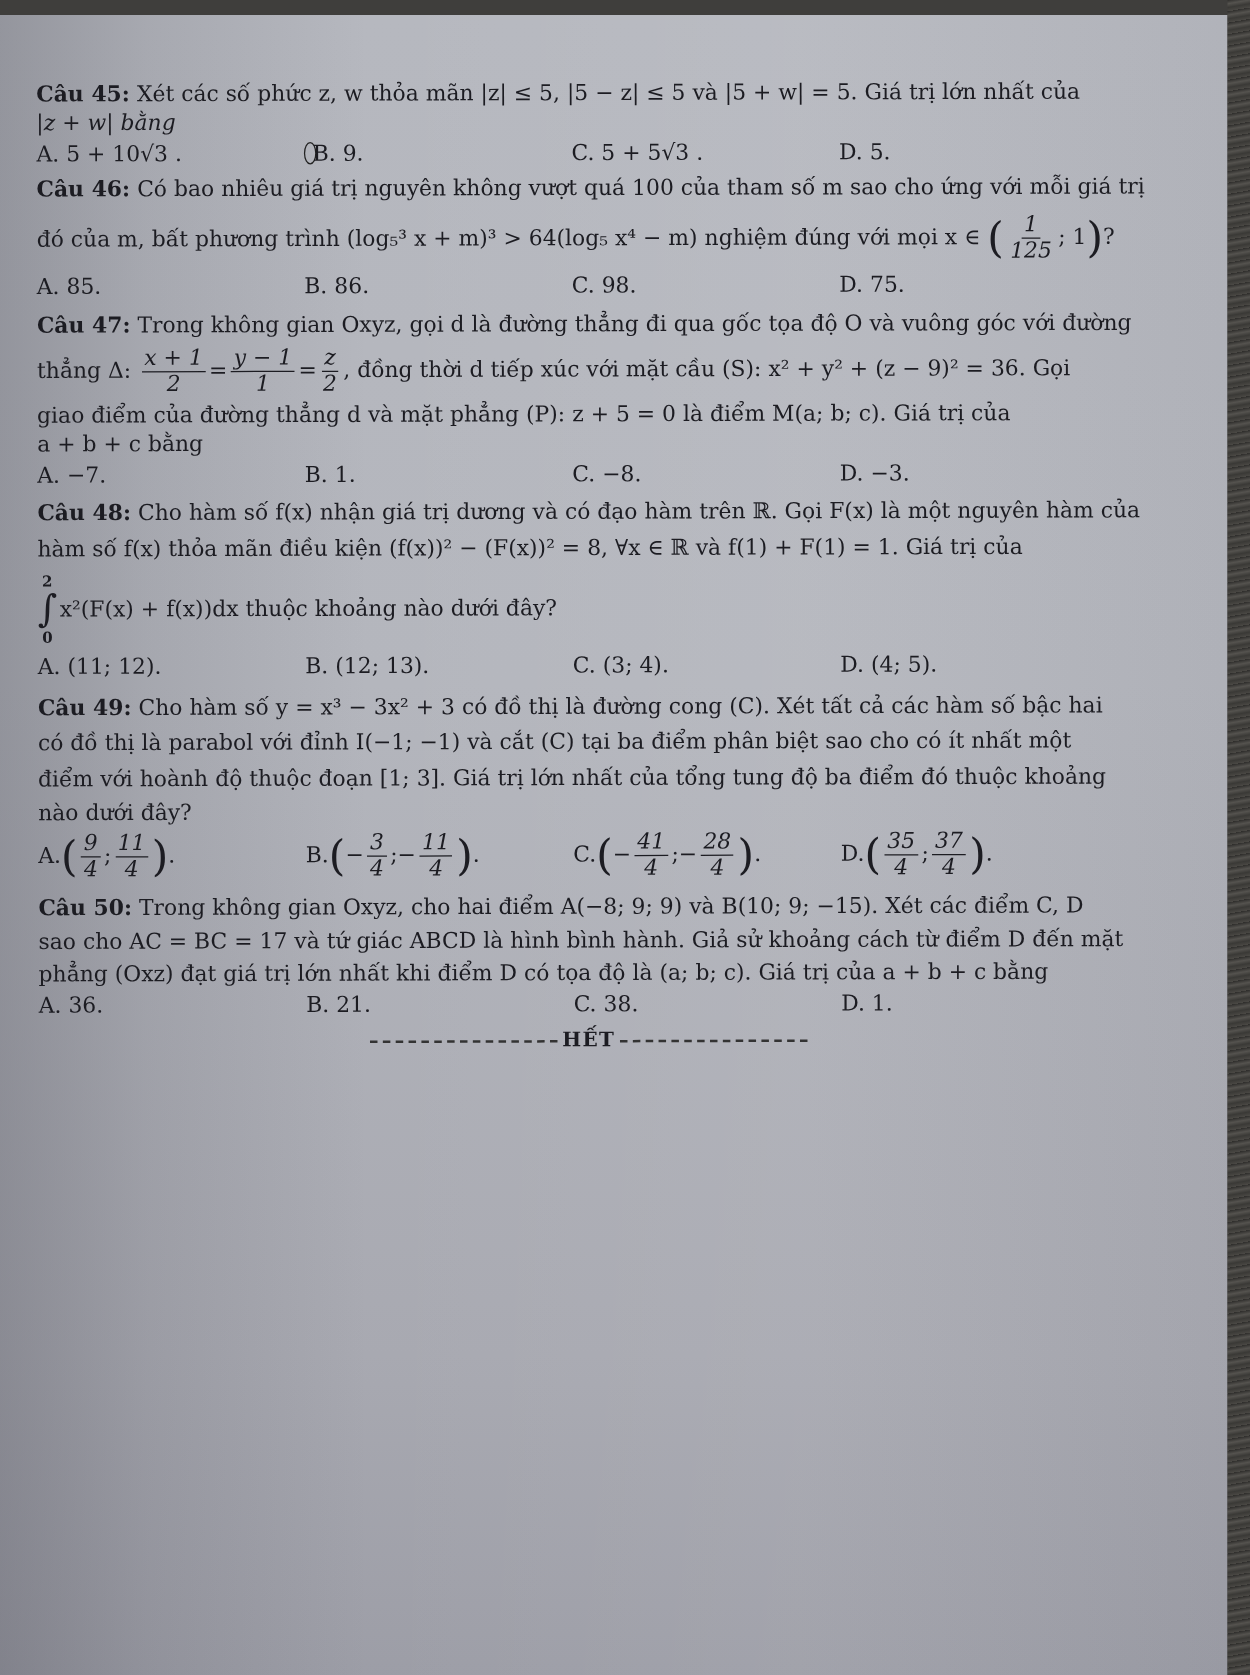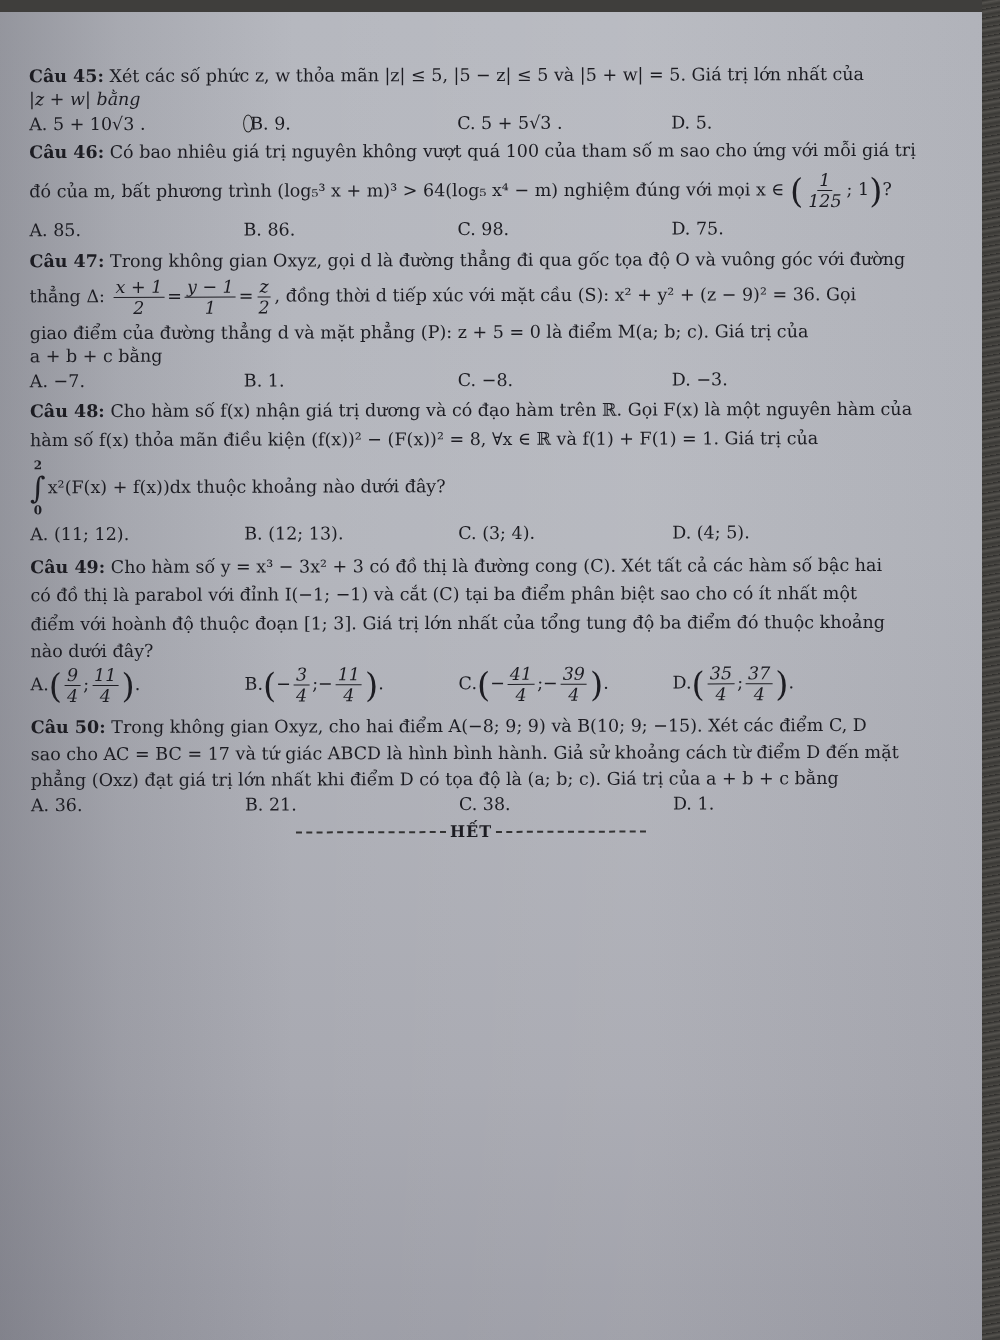--- a/index.html
+++ b/index.html
@@ -145,21 +145,21 @@
               <span class="num">3</span>
               <span class="den">4</span>
             </span>;<span>−</span><span class="frac">
               <span class="num">11</span>
               <span class="den">4</span>
             </span><span class="bigparen">)</span>.</div>
         <div class="choice"><span>C.</span><span class="bigparen">(</span><span>−</span><span class="frac">
               <span class="num">41</span>
               <span class="den">4</span>
             </span>;<span>−</span><span class="frac">
-              <span class="num">39</span>
+              <span class="num">28</span>
               <span class="den">4</span>
             </span><span class="bigparen">)</span>.</div>
         <div class="choice"><span>D.</span><span class="bigparen">(</span><span></span><span class="frac">
               <span class="num">35</span>
               <span class="den">4</span>
             </span>;<span></span><span class="frac">
               <span class="num">37</span>
               <span class="den">4</span>
             </span><span class="bigparen">)</span>.</div>
       </div>

